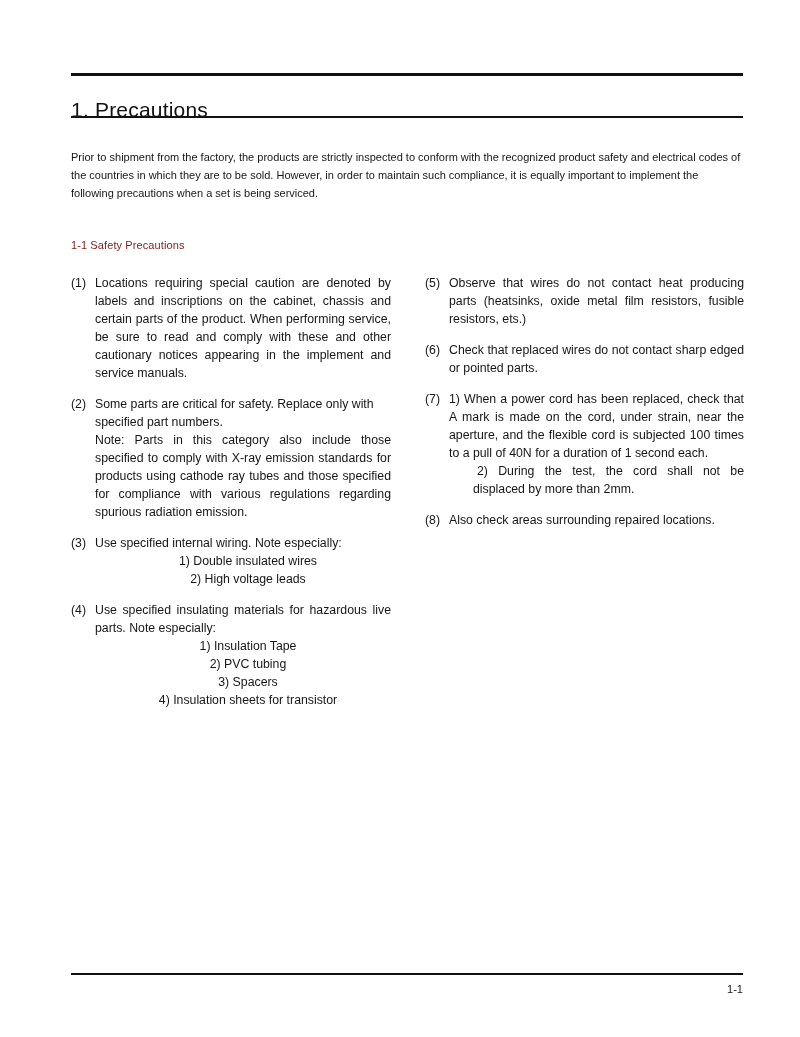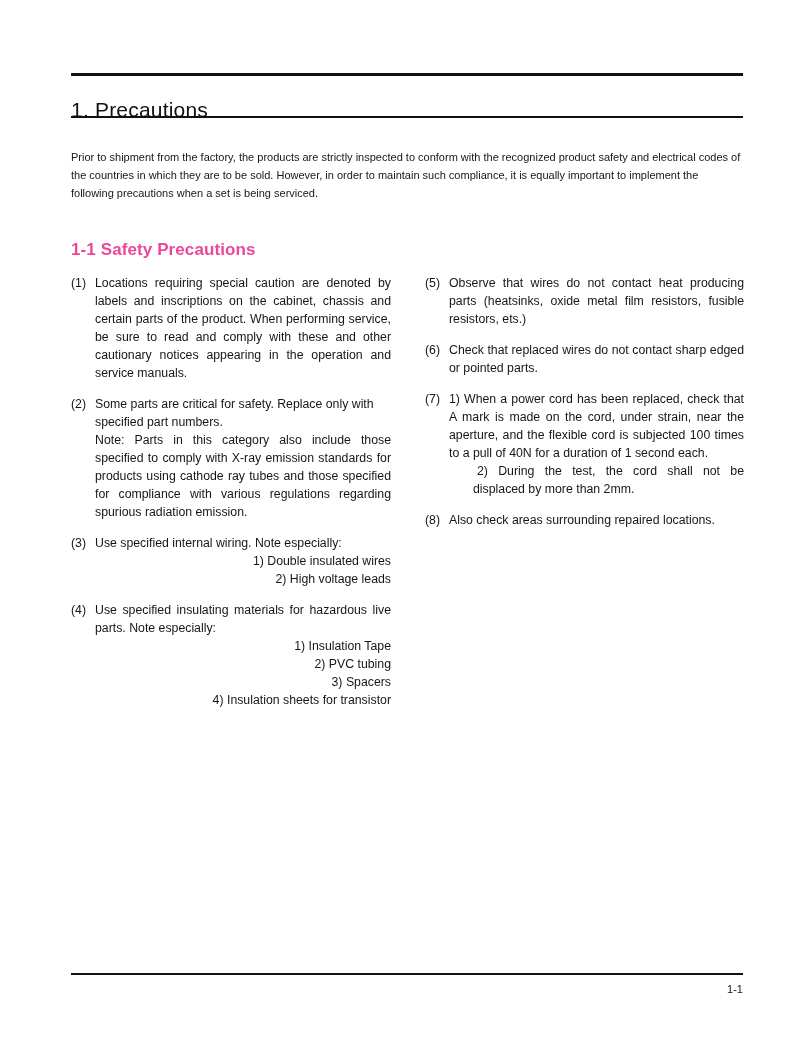--- a/index.html
+++ b/index.html
@@ -64,23 +64,23 @@
     line-height: 18px;
     text-align: left;
     color: #161616;
   }
 
   
   .section-heading {
     position: absolute;
     left: 70px;
     top: 225px;
-    font-size: 17px;
-    font-weight: 700;
-    color: #ec4899;
+    font-size: 11px;
+    font-weight: 400;
+    color: #7f1d1d;
     line-height: 22px;
     letter-spacing: 0.1px;
   }
 
   
   .col {
     position: absolute;
     top: 274px;
     font-size: 12.3px;
     line-height: 18px;
@@ -110,21 +110,21 @@
   .plain   { text-align: left; }
 
   .sub-list {
     margin: 0;
     padding: 0;
     list-style: none;
   }
   .sub-list li {
     position: relative;
     padding-left: 10px;
-    text-align: right;
+    text-align: center;
   }
 
   
   .sub-para { display: block; text-align: justify; text-align-last: left; }
   .sub-para-2 { display: block; text-indent: 4px; text-align: justify; text-align-last: left; margin-left: 24px; }
 
   
   .footer-rule {
     position: absolute;
     left: 70px;
@@ -154,21 +154,21 @@
   <div class="header-rule-bottom"></div>
 
   <p class="intro">Prior to shipment from the factory, the products are strictly inspected to conform with the recognized product safety and electrical codes of the countries in which they are to be sold. However, in order to maintain such compliance, it is equally important to implement the following precautions when a set is being serviced.</p>
 
   <h2 class="section-heading">1-1 Safety Precautions</h2>
 
   <div class="col col-left">
 
     <div class="item">
       <span class="marker">(1)</span>
-      <span class="body justify">Locations requiring special caution are   denoted by labels and inscriptions on the cabinet, chassis and certain parts of the product. When performing service, be sure to read and comply with these and other cautionary notices appearing in the operation and service manuals.</span>
+      <span class="body justify">Locations requiring special caution are   denoted by labels and inscriptions on the cabinet, chassis and certain parts of the product. When performing service, be sure to read and comply with these and other cautionary notices appearing in the implement and service manuals.</span>
     </div>
 
     <div class="item">
       <span class="marker">(2)</span>
       <span class="body plain">Some parts are critical for safety. Replace only with specified part numbers.</span>
       <span class="body justify">Note: Parts in this category also include those specified to comply with X-ray emission standards for products using cathode ray tubes and those specified for compliance with various regulations regarding spurious radiation emission.</span>
     </div>
 
     <div class="item">
       <span class="marker">(3)</span>

